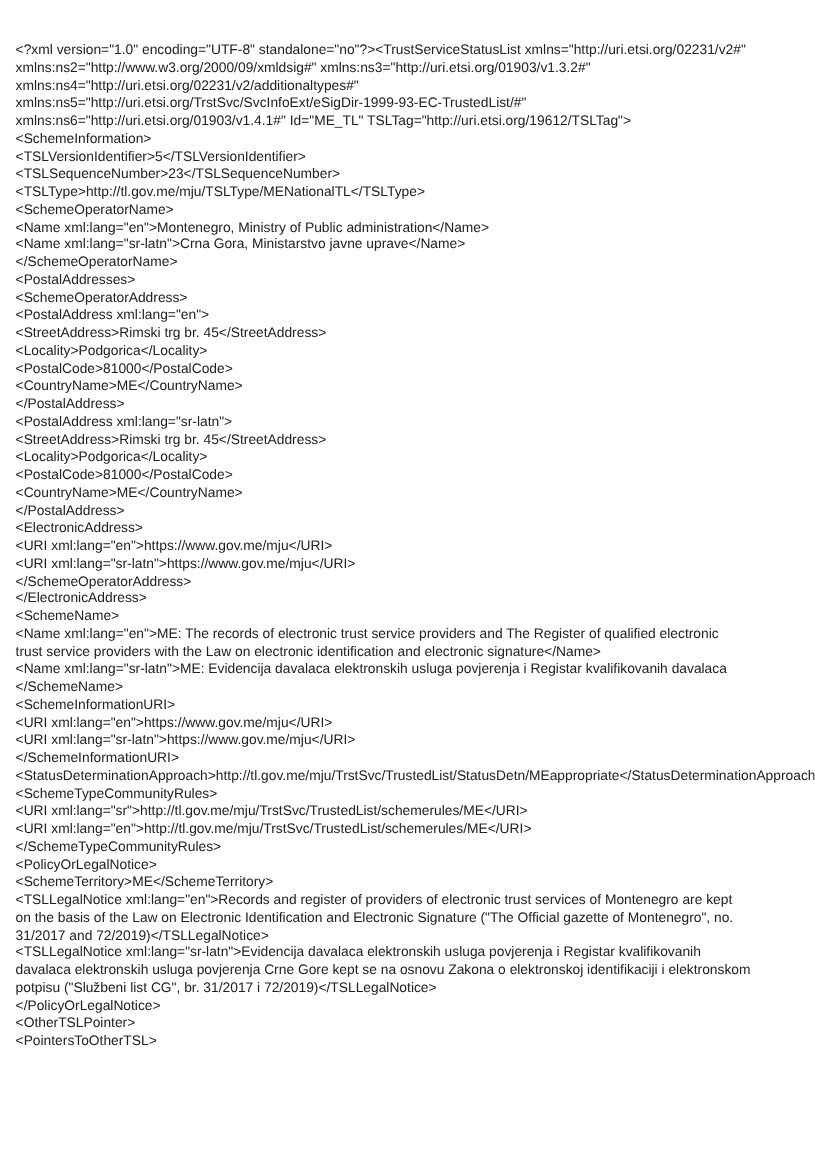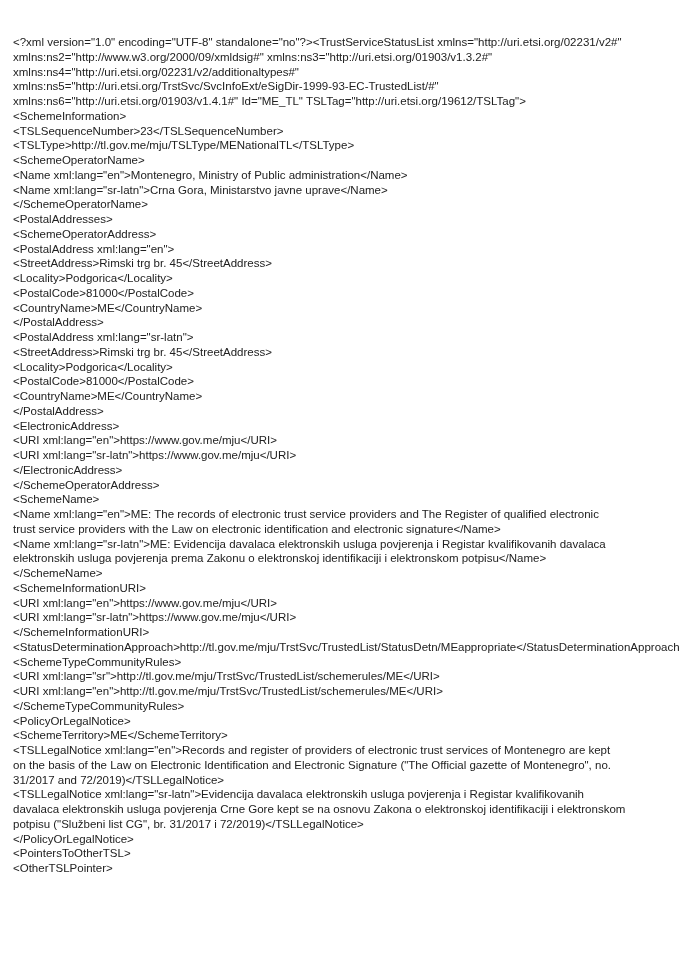--- a/index.html
+++ b/index.html
@@ -36,20 +36,21 @@
 <body style="background: rgb(255, 255, 255);">
 
 <div class="doc-view">
   <div class="doc-text" style="color: rgb(33, 33, 33);">
       <div class="line">&lt;?xml version="1.0" encoding="UTF-8" standalone="no"?&gt;&lt;TrustServiceStatusList xmlns="http://uri.etsi.org/02231/v2#"</div>
       <div class="line">xmlns:ns2="http://www.w3.org/2000/09/xmldsig#" xmlns:ns3="http://uri.etsi.org/01903/v1.3.2#"</div>
       <div class="line">xmlns:ns4="http://uri.etsi.org/02231/v2/additionaltypes#"</div>
       <div class="line">xmlns:ns5="http://uri.etsi.org/TrstSvc/SvcInfoExt/eSigDir-1999-93-EC-TrustedList/#"</div>
       <div class="line">xmlns:ns6="http://uri.etsi.org/01903/v1.4.1#" Id="ME_TL" TSLTag="http://uri.etsi.org/19612/TSLTag"&gt;</div>
       <div class="line">&lt;SchemeInformation&gt;</div>
+      <div class="line">&lt;TSLVersionIdentifier&gt;5&lt;/TSLVersionIdentifier&gt;</div>
       <div class="line">&lt;TSLSequenceNumber&gt;23&lt;/TSLSequenceNumber&gt;</div>
       <div class="line">&lt;TSLType&gt;http://tl.gov.me/mju/TSLType/MENationalTL&lt;/TSLType&gt;</div>
       <div class="line">&lt;SchemeOperatorName&gt;</div>
       <div class="line">&lt;Name xml:lang="en"&gt;Montenegro, Ministry of Public administration&lt;/Name&gt;</div>
       <div class="line">&lt;Name xml:lang="sr-latn"&gt;Crna Gora, Ministarstvo javne uprave&lt;/Name&gt;</div>
       <div class="line">&lt;/SchemeOperatorName&gt;</div>
       <div class="line">&lt;PostalAddresses&gt;</div>
       <div class="line">&lt;SchemeOperatorAddress&gt;</div>
       <div class="line">&lt;PostalAddress xml:lang="en"&gt;</div>
       <div class="line">&lt;StreetAddress&gt;Rimski trg br. 45&lt;/StreetAddress&gt;</div>
@@ -59,42 +60,41 @@
       <div class="line">&lt;/PostalAddress&gt;</div>
       <div class="line">&lt;PostalAddress xml:lang="sr-latn"&gt;</div>
       <div class="line">&lt;StreetAddress&gt;Rimski trg br. 45&lt;/StreetAddress&gt;</div>
       <div class="line">&lt;Locality&gt;Podgorica&lt;/Locality&gt;</div>
       <div class="line">&lt;PostalCode&gt;81000&lt;/PostalCode&gt;</div>
       <div class="line">&lt;CountryName&gt;ME&lt;/CountryName&gt;</div>
       <div class="line">&lt;/PostalAddress&gt;</div>
       <div class="line">&lt;ElectronicAddress&gt;</div>
       <div class="line">&lt;URI xml:lang="en"&gt;https://www.gov.me/mju&lt;/URI&gt;</div>
       <div class="line">&lt;URI xml:lang="sr-latn"&gt;https://www.gov.me/mju&lt;/URI&gt;</div>
+      <div class="line">&lt;/SchemeOperatorAddress&gt;</div>
       <div class="line">&lt;/ElectronicAddress&gt;</div>
-      <div class="line">&lt;/SchemeOperatorAddress&gt;</div>
       <div class="line">&lt;SchemeName&gt;</div>
       <div class="line">&lt;Name xml:lang="en"&gt;ME: The records of electronic trust service providers and The Register of qualified electronic</div>
       <div class="line">trust service providers with the Law on electronic identification and electronic signature&lt;/Name&gt;</div>
       <div class="line">&lt;Name xml:lang="sr-latn"&gt;ME: Evidencija davalaca elektronskih usluga povjerenja i Registar kvalifikovanih davalaca</div>
-      <div class="line">elektronskih usluga povjerenja prema Zakonu o elektronskoj identifikaciji i elektronskom potpisu&lt;/Name&gt;</div>
       <div class="line">&lt;/SchemeName&gt;</div>
       <div class="line">&lt;SchemeInformationURI&gt;</div>
       <div class="line">&lt;URI xml:lang="en"&gt;https://www.gov.me/mju&lt;/URI&gt;</div>
       <div class="line">&lt;URI xml:lang="sr-latn"&gt;https://www.gov.me/mju&lt;/URI&gt;</div>
       <div class="line">&lt;/SchemeInformationURI&gt;</div>
       <div class="line">&lt;StatusDeterminationApproach&gt;http://tl.gov.me/mju/TrstSvc/TrustedList/StatusDetn/MEappropriate&lt;/StatusDeterminationApproach&gt;</div>
       <div class="line">&lt;SchemeTypeCommunityRules&gt;</div>
       <div class="line">&lt;URI xml:lang="sr"&gt;http://tl.gov.me/mju/TrstSvc/TrustedList/schemerules/ME&lt;/URI&gt;</div>
       <div class="line">&lt;URI xml:lang="en"&gt;http://tl.gov.me/mju/TrstSvc/TrustedList/schemerules/ME&lt;/URI&gt;</div>
       <div class="line">&lt;/SchemeTypeCommunityRules&gt;</div>
       <div class="line">&lt;PolicyOrLegalNotice&gt;</div>
       <div class="line">&lt;SchemeTerritory&gt;ME&lt;/SchemeTerritory&gt;</div>
       <div class="line">&lt;TSLLegalNotice xml:lang="en"&gt;Records and register of providers of electronic trust services of Montenegro are kept</div>
       <div class="line">on the basis of the Law on Electronic Identification and Electronic Signature ("The Official gazette of Montenegro", no.</div>
       <div class="line">31/2017 and 72/2019)&lt;/TSLLegalNotice&gt;</div>
       <div class="line">&lt;TSLLegalNotice xml:lang="sr-latn"&gt;Evidencija davalaca elektronskih usluga povjerenja i Registar kvalifikovanih</div>
       <div class="line">davalaca elektronskih usluga povjerenja Crne Gore kept se na osnovu Zakona o elektronskoj identifikaciji i elektronskom</div>
       <div class="line">potpisu ("Službeni list CG", br. 31/2017 i 72/2019)&lt;/TSLLegalNotice&gt;</div>
       <div class="line">&lt;/PolicyOrLegalNotice&gt;</div>
+      <div class="line">&lt;OtherTSLPointer&gt;</div>
       <div class="line">&lt;PointersToOtherTSL&gt;</div>
-      <div class="line">&lt;OtherTSLPointer&gt;</div>
     </div>
 </div>
 
 </body></html>

